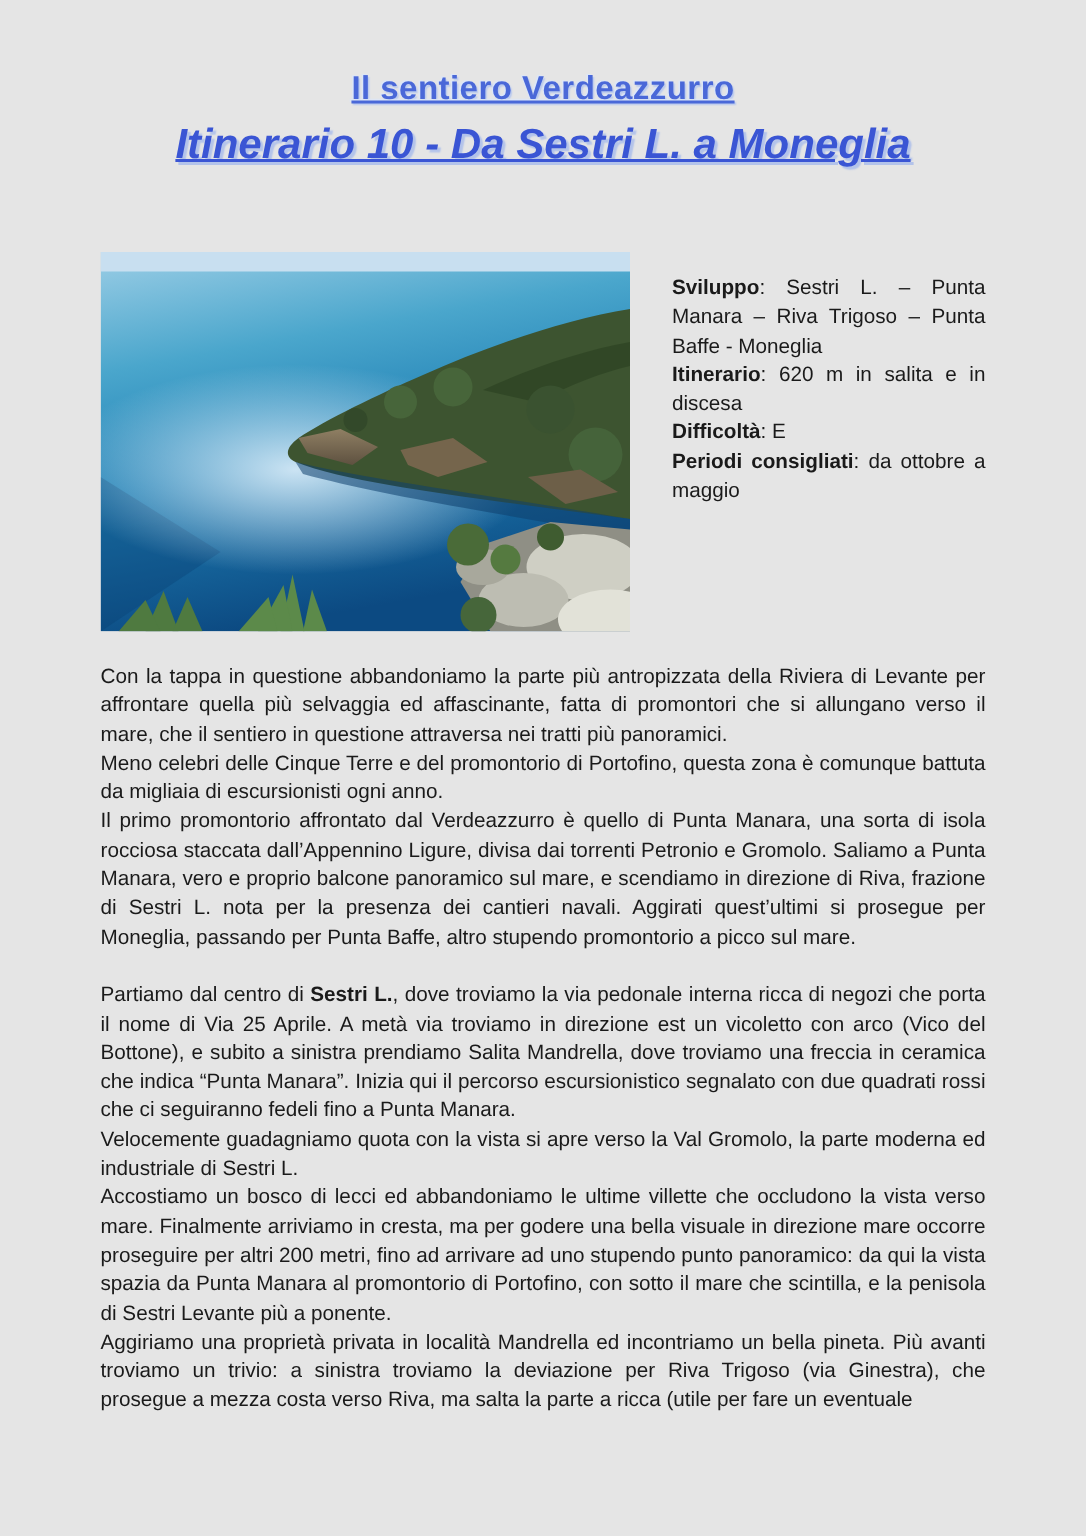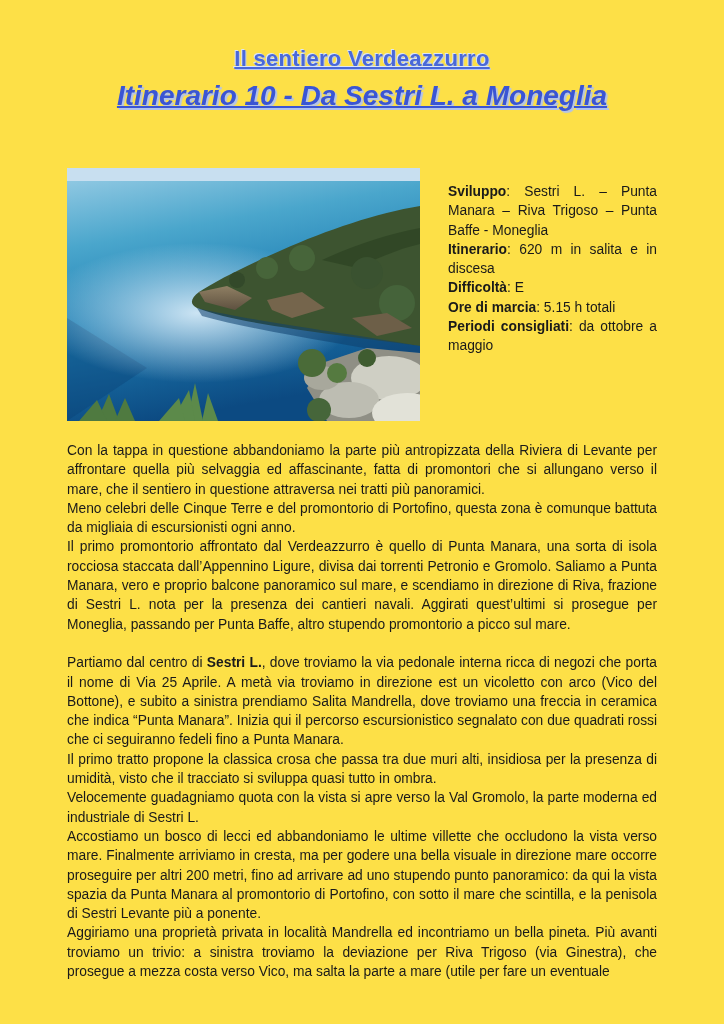--- a/index.html
+++ b/index.html
@@ -2,21 +2,21 @@
 <html><head>
 <meta charset="utf-8">
 <style>
   * { margin: 0; padding: 0; box-sizing: border-box; }
   html, body { background: #ffffff; }
   .page {
     position: relative;
     width: 724px;
     height: 1024px;
     margin: 0 auto;
-    background: #fde047;
+    background: #e5e5e5;
     overflow: hidden;
     font-family: "Liberation Sans", "DejaVu Sans", sans-serif;
     color: #1a1a1a;
     padding: 46px 67px 0 67px;
   }
   .title-main {
     text-align: center;
     font-size: 22px;
     font-weight: bold;
     color: #4a68d8;
@@ -131,30 +131,28 @@
           <path d="M12,253 L30,232 L40,253 Z"></path>
           <path d="M48,253 L58,230 L68,253 Z"></path>
         </g>
       </svg>
     </div>
 
     <div class="info">
       <p class="info-line"><b>Sviluppo</b><span>: Sestri L. – Punta Manara – Riva Trigoso – Punta Baffe - Moneglia</span></p>
       <p class="info-line"><b>Itinerario</b><span>: 620 m in salita e in discesa</span></p>
       <p class="info-line"><b>Difficoltà</b><span>: E</span></p>
-      <p class="info-line"><b>Ore di marcia</b><span>: 5.15 h totali</span></p>
       <p class="info-line"><b>Periodi consigliati</b><span>: da ottobre a maggio</span></p>
     </div>
 
   </div>
 
   <div class="body-text">
     <p>Con la tappa in questione abbandoniamo la parte più antropizzata della Riviera di Levante per affrontare quella più selvaggia ed affascinante, fatta di promontori che si allungano verso il mare, che il sentiero in questione attraversa nei tratti più panoramici.</p>
     <p>Meno celebri delle Cinque Terre e del promontorio di Portofino, questa zona è comunque battuta da migliaia di escursionisti ogni anno.</p>
     <p>Il primo promontorio affrontato dal Verdeazzurro è quello di Punta Manara, una sorta di isola rocciosa staccata dall’Appennino Ligure, divisa dai torrenti Petronio e Gromolo. Saliamo a Punta Manara, vero e proprio balcone panoramico sul mare, e scendiamo in direzione di Riva, frazione di Sestri L. nota per la presenza dei cantieri navali. Aggirati quest’ultimi si prosegue per Moneglia, passando per Punta Baffe, altro stupendo promontorio a picco sul mare.</p>
     <p class="gap"><span>Partiamo dal centro di </span><b>Sestri L.</b><span>, dove troviamo la via pedonale interna ricca di negozi che porta il nome di Via 25 Aprile. A metà via troviamo in direzione est un vicoletto con arco (Vico del Bottone), e subito a sinistra prendiamo Salita Mandrella, dove troviamo una freccia in ceramica che indica “Punta Manara”. Inizia qui il percorso escursionistico segnalato con due quadrati rossi che ci seguiranno fedeli fino a Punta Manara.</span></p>
-    <p>Il primo tratto propone la classica crosa che passa tra due muri alti, insidiosa per la presenza di umidità, visto che il tracciato si sviluppa quasi tutto in ombra.</p>
     <p>Velocemente guadagniamo quota con la vista si apre verso la Val Gromolo, la parte moderna ed industriale di Sestri L.</p>
     <p>Accostiamo un bosco di lecci ed abbandoniamo le ultime villette che occludono la vista verso mare. Finalmente arriviamo in cresta, ma per godere una bella visuale in direzione mare occorre proseguire per altri 200 metri, fino ad arrivare ad uno stupendo punto panoramico: da qui la vista spazia da Punta Manara al promontorio di Portofino, con sotto il mare che scintilla, e la penisola di Sestri Levante più a ponente.</p>
-    <p>Aggiriamo una proprietà privata in località Mandrella ed incontriamo un bella pineta. Più avanti troviamo un trivio: a sinistra troviamo la deviazione per Riva Trigoso (via Ginestra), che prosegue a mezza costa verso Vico, ma salta la parte a mare (utile per fare un eventuale</p>
+    <p>Aggiriamo una proprietà privata in località Mandrella ed incontriamo un bella pineta. Più avanti troviamo un trivio: a sinistra troviamo la deviazione per Riva Trigoso (via Ginestra), che prosegue a mezza costa verso Riva, ma salta la parte a ricca (utile per fare un eventuale</p>
   </div>
 
 </div>
 
 </body></html>

